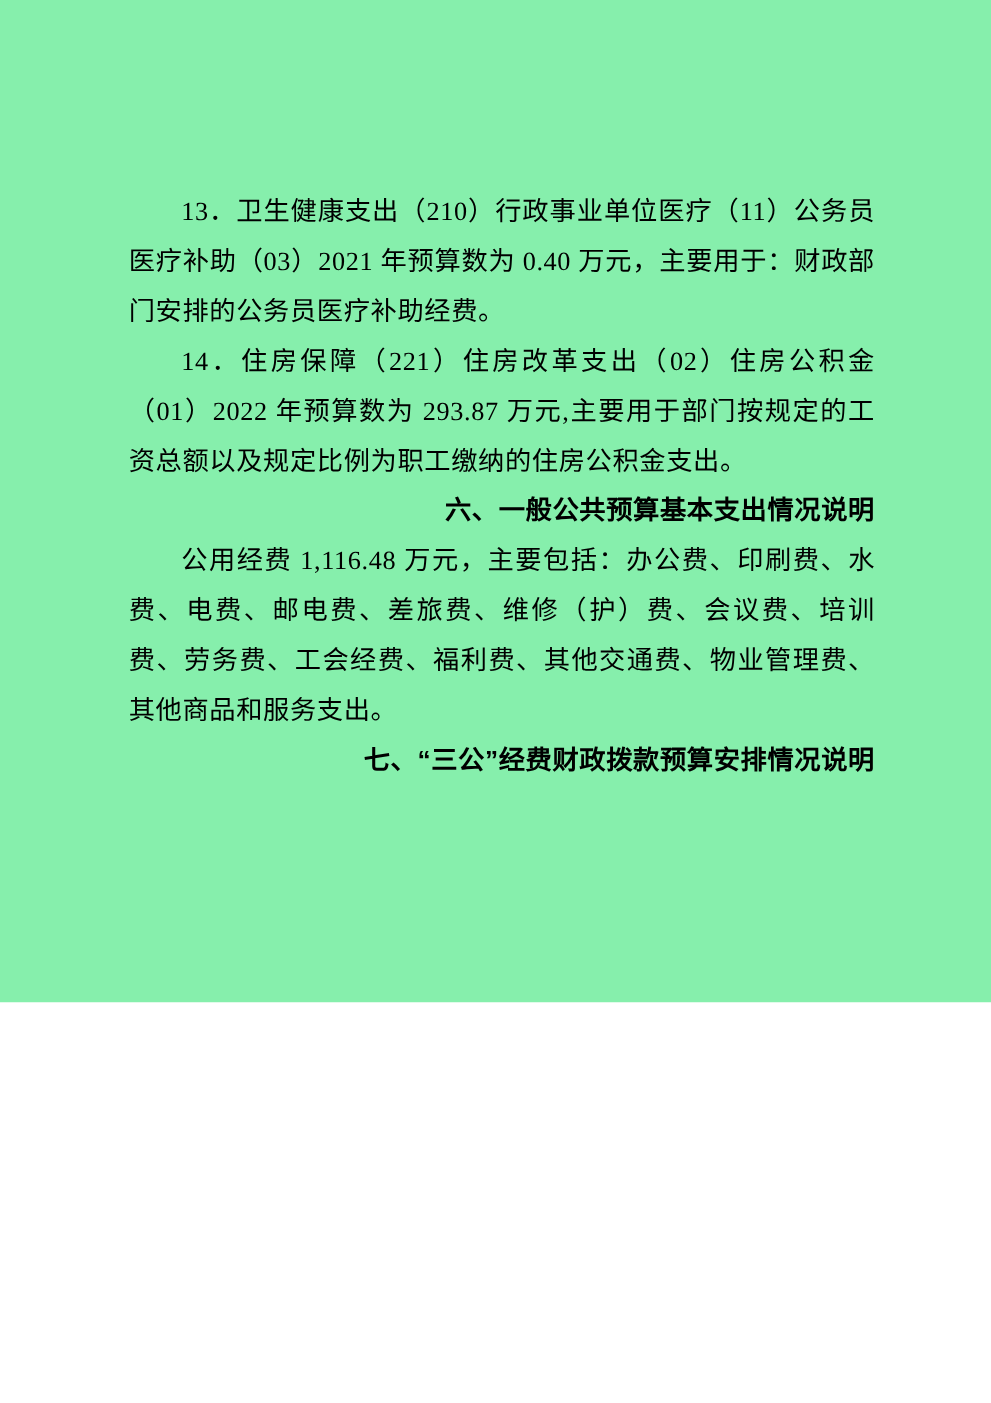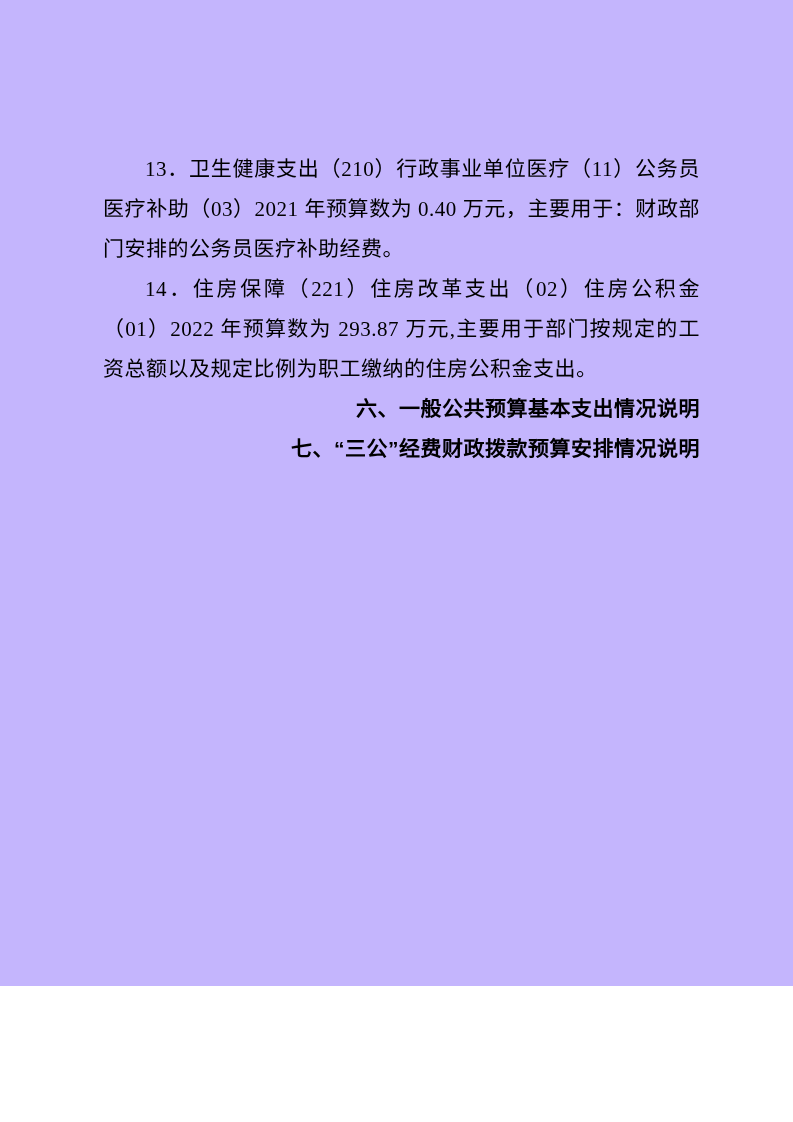--- a/index.html
+++ b/index.html
@@ -3,22 +3,22 @@
 <meta charset="utf-8">
 <style>
   html, body {
     margin: 0;
     padding: 0;
     background: #ffffff;
   }
   .page {
     position: relative;
     width: 793px;
-    height: 986px;
-    background: #c4b5fd;
+    height: 802px;
+    background: #86efac;
     overflow: hidden;
     font-family: "Liberation Serif", "DejaVu Serif", serif;
     color: #000000;
   }
   .content {
     position: absolute;
     left: 103px;
     top: 150px;
     width: 597px;
   }
@@ -56,16 +56,17 @@
   }
 </style>
 </head>
 <body>
 
 <div class="page">
   <div class="content">
     <p class="para">13．卫生健康支出（210）行政事业单位医疗（11）公务员医疗补助（03）2021 年预算数为 0.40 万元，主要用于：财政部门安排的公务员医疗补助经费。</p>
     <p class="para">14．住房保障（221）住房改革支出（02）住房公积金（01）2022 年预算数为 293.87 万元,主要用于部门按规定的工资总额以及规定比例为职工缴纳的住房公积金支出。</p>
     <h2 class="heading">六、一般公共预算基本支出情况说明</h2>
+    <p class="para">公用经费 1,116.48 万元，主要包括：办公费、印刷费、水费、电费、邮电费、差旅费、维修（护）费、会议费、培训费、劳务费、工会经费、福利费、其他交通费、物业管理费、其他商品和服务支出。</p>
     <h2 class="heading">七、“三公”经费财政拨款预算安排情况说明</h2>
   </div>
   <div class="footer">- 15-</div>
 </div>
 
 </body></html>

